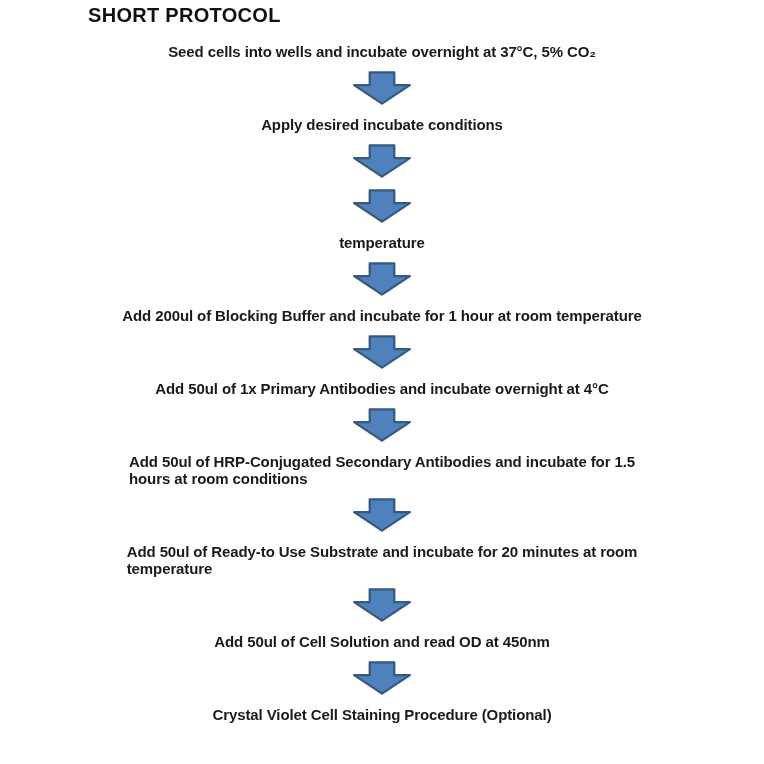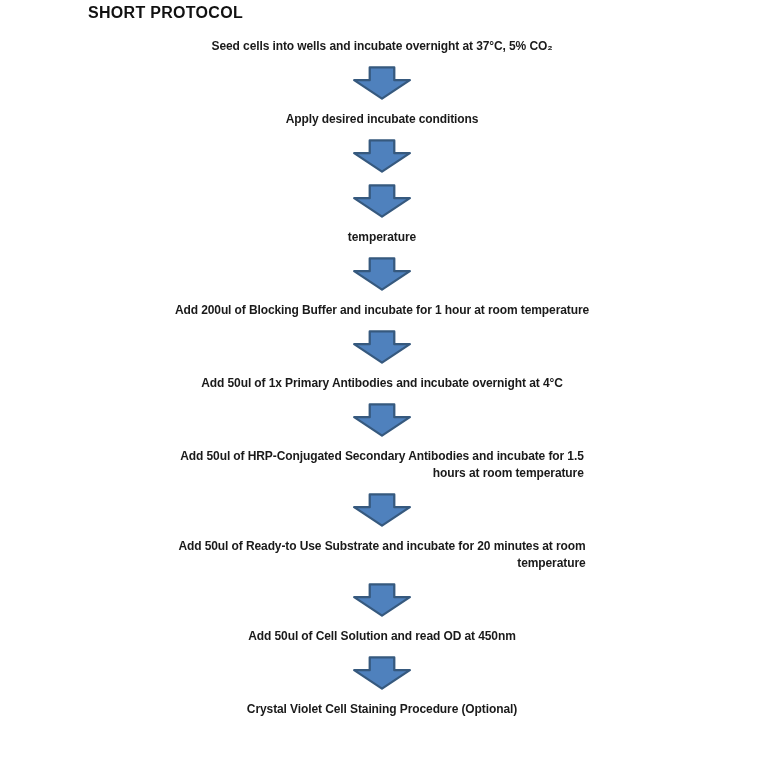--- a/index.html
+++ b/index.html
@@ -8,38 +8,38 @@
     background: #ffffff;
   }
   body {
     width: 764px;
     height: 764px;
     overflow: hidden;
     font-family: "Liberation Sans", sans-serif;
   }
   .page-title {
     margin: 4px 0 0 88px;
-    font-size: 16px;
+    font-size: 20px;
     font-weight: bold;
     letter-spacing: 0.3px;
     color: #111111;
   }
   .flow {
     display: flex;
     flex-direction: column;
     align-items: center;
     margin-top: 16px;
     row-gap: 11px;
   }
   .step {
-    font-size: 12px;
+    font-size: 15px;
     font-weight: bold;
     line-height: 17px;
     letter-spacing: -0.1px;
-    text-align: right;
+    text-align: left;
     color: var(--text-color, #1a1a1a);
   }
   .arrow {
     width: 62px;
     height: 34px;
     display: block;
     flex: 0 0 auto;
   }
   .arrow polygon {
     fill: var(--arrow-fill, #4f81bd);
@@ -96,21 +96,21 @@
     <div class="step">
       <div>Add 50ul of 1x Primary Antibodies and incubate overnight at 4°C</div>
     </div>
 
     <svg class="arrow" viewBox="0 0 62 36" aria-hidden="true">
       <polygon points="18,1.5 44,1.5 44,15 60.5,15 31,34.5 1.5,15 18,15"></polygon>
     </svg>
 
     <div class="step">
       <div>Add 50ul of HRP-Conjugated Secondary Antibodies and incubate for 1.5</div>
-      <div>hours at room temperature</div>
+      <div>hours at room conditions</div>
     </div>
 
     <svg class="arrow" viewBox="0 0 62 36" aria-hidden="true">
       <polygon points="18,1.5 44,1.5 44,15 60.5,15 31,34.5 1.5,15 18,15"></polygon>
     </svg>
 
     <div class="step">
       <div>Add 50ul of Ready-to Use Substrate and incubate for 20 minutes at room</div>
       <div>temperature</div>
     </div>

